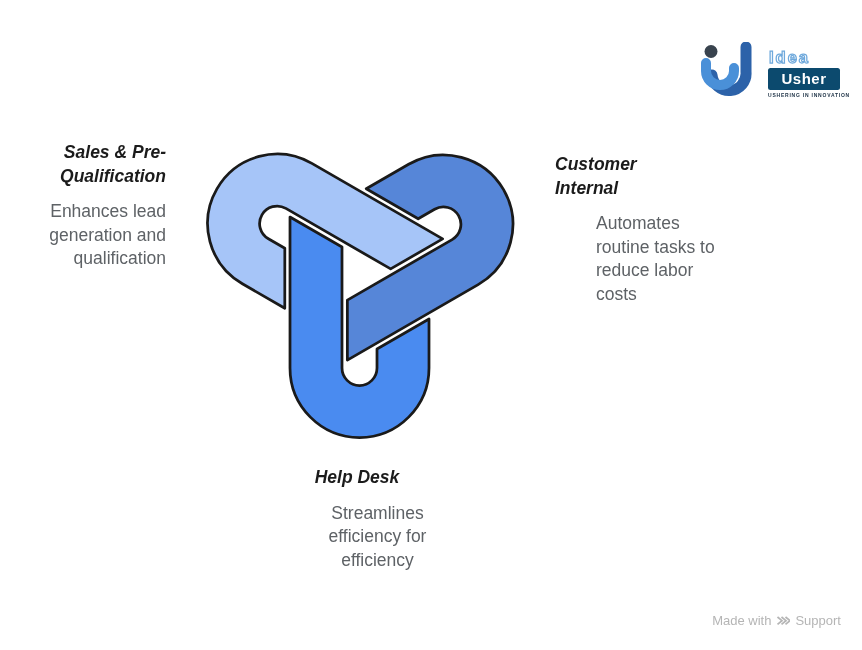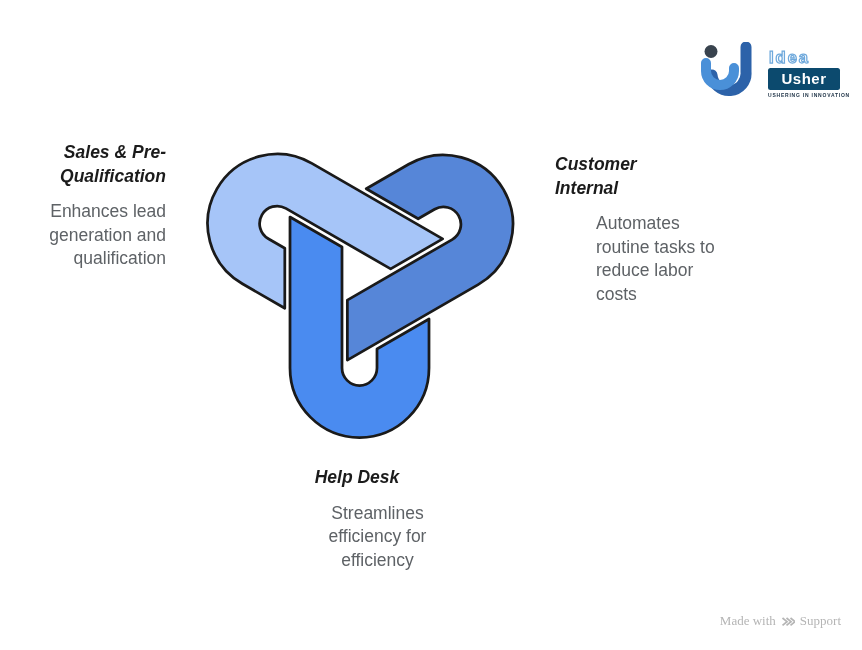--- a/index.html
+++ b/index.html
@@ -21,21 +21,21 @@
   .logo-mark { position:absolute; left:0; top:2px; }
   .logo-right { position:absolute; left:70px; top:8px; width:72px; }
   .logo-idea { display:block; }
   .logo-usher { margin-top:1px; width:72px; height:22px; background:#0c4a6e; border-radius:2.5px;
                 color:#ffffff; font-size:15px; font-weight:700; text-align:center; line-height:22px;
                 letter-spacing:0.5px; }
   .logo-tagline { margin-top:2px; font-size:5px; font-weight:700; letter-spacing:0.78px;
                   color:#223649; white-space:nowrap; text-align:right; width:72px; }
 
   .footer { position:absolute; right:21px; top:613px; display:flex; align-items:center; gap:5px;
-            font-size:13px; color:#b5b5b5;font-family:Liberation Serif, serif; }
+            font-size:13px; color:#b5b5b5; }
   .footer .napkin-icon { display:block; margin-top:1px; }
 </style>
 </head>
 <body>
 
 <div class="canvas">
 
   <svg class="knot-svg" width="862" height="650" viewBox="0 0 862 650">
     <defs>
 

